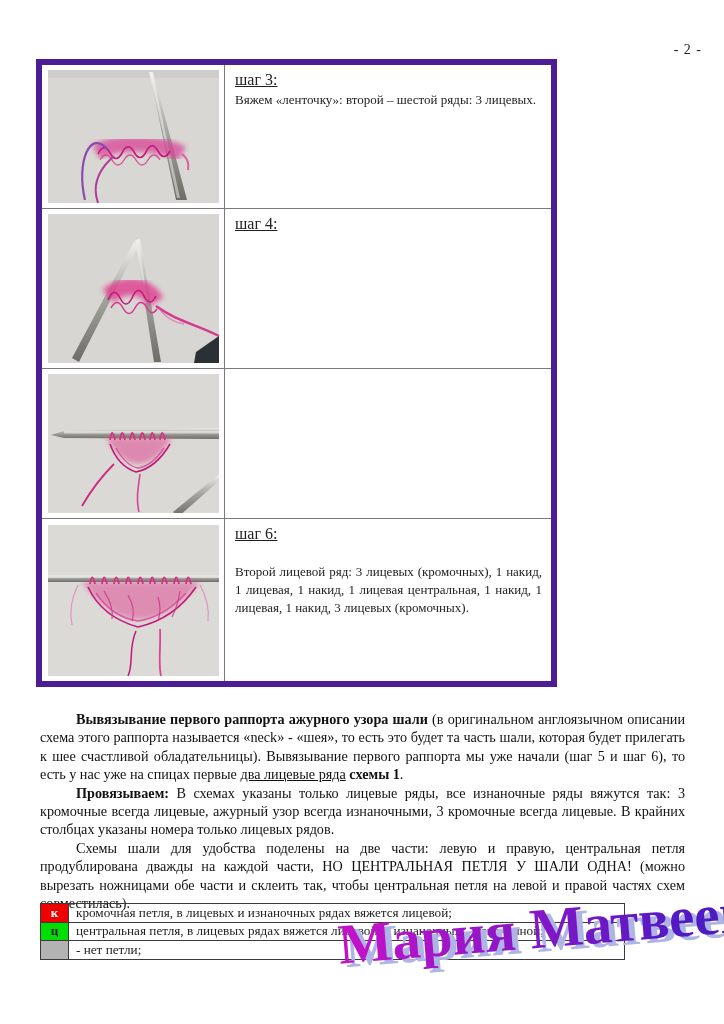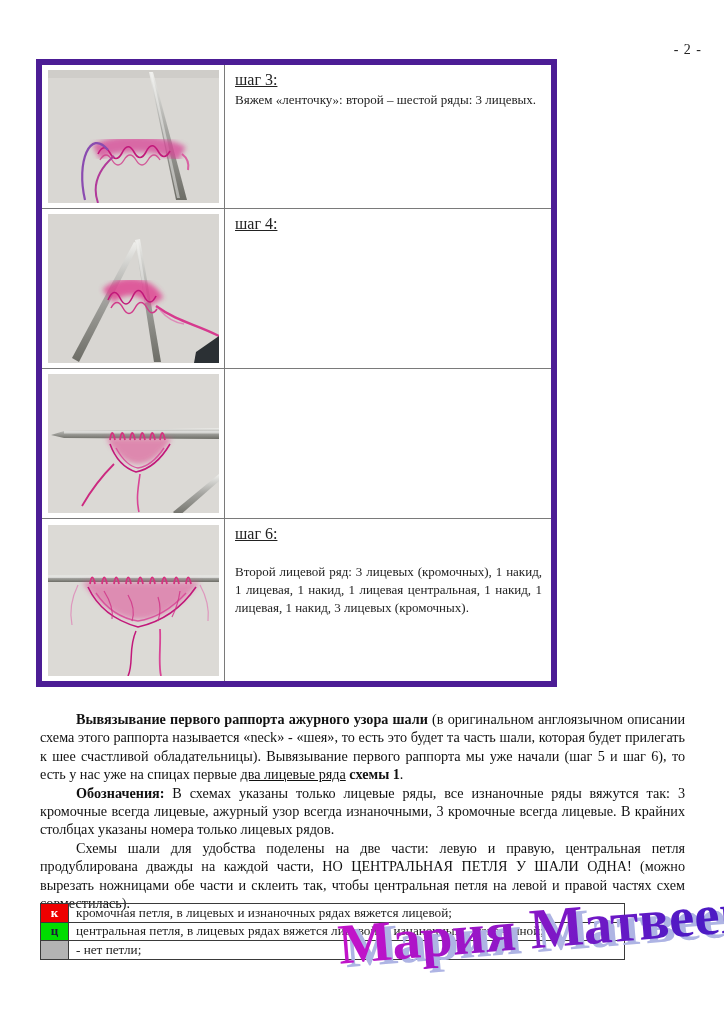--- a/index.html
+++ b/index.html
@@ -172,21 +172,21 @@
       <div class="cell-text">
         <div class="step-h">шаг 6:</div>
         <p class="gap">Второй лицевой ряд: 3 лицевых (кромочных), 1 накид, 1 лицевая, 1 накид, 1 лицевая центральная, 1 накид, 1 лицевая, 1 накид, 3 лицевых (кромочных).</p>
       </div>
     </div>
 
   </div>
 
   <div class="bodytext">
     <p><span class="b">Вывязывание первого раппорта ажурного узора шали</span><span> (в оригинальном англоязычном описании схема этого раппорта  называется «neck» - «шея», то есть это будет та часть шали, которая будет прилегать к шее счастливой обладательницы). Вывязывание первого раппорта мы уже начали (шаг 5 и шаг 6), то есть у нас уже на спицах первые </span><span class="u">два лицевые ряда</span><span class="b"> схемы 1</span><span>.</span></p>
-    <p><span class="b">Обозначения:</span><span> В схемах указаны только лицевые ряды, все изнаночные ряды вяжутся так: 3 кромочные всегда лицевые, ажурный узор всегда изнаночными, 3 кромочные всегда лицевые. В крайних столбцах указаны номера только лицевых рядов.</span></p>
+    <p><span class="b">Провязываем:</span><span> В схемах указаны только лицевые ряды, все изнаночные ряды вяжутся так: 3 кромочные всегда лицевые, ажурный узор всегда изнаночными, 3 кромочные всегда лицевые. В крайних столбцах указаны номера только лицевых рядов.</span></p>
     <p>Схемы шали для удобства поделены на две части: левую и правую, центральная петля продублирована дважды на каждой части, НО ЦЕНТРАЛЬНАЯ ПЕТЛЯ У ШАЛИ ОДНА! (можно вырезать ножницами обе части и склеить так, чтобы центральная петля на левой и правой частях схем совместилась).</p>
   </div>
 
   <table class="legend">
     <tbody>
         <tr>
       <td class="sym" style="background: rgb(238, 0, 0); color: rgb(255, 255, 255);">к</td>
       <td class="lbl">кромочная петля, в лицевых и изнаночных рядах  вяжется лицевой;</td>
     </tr>
     <tr>

